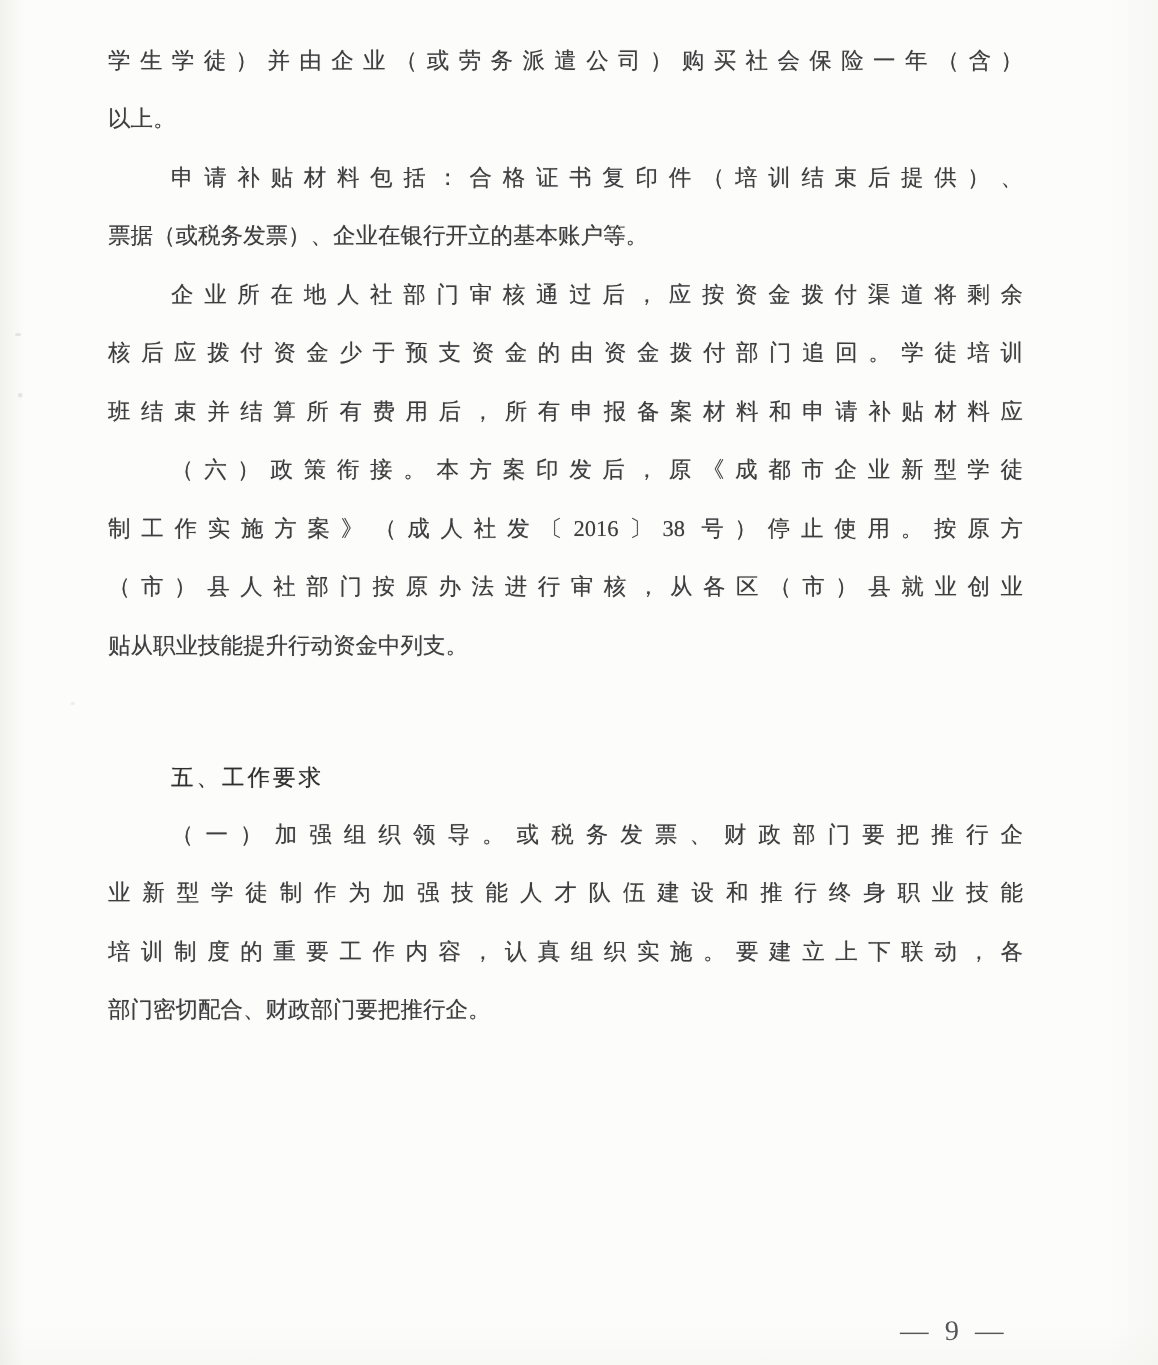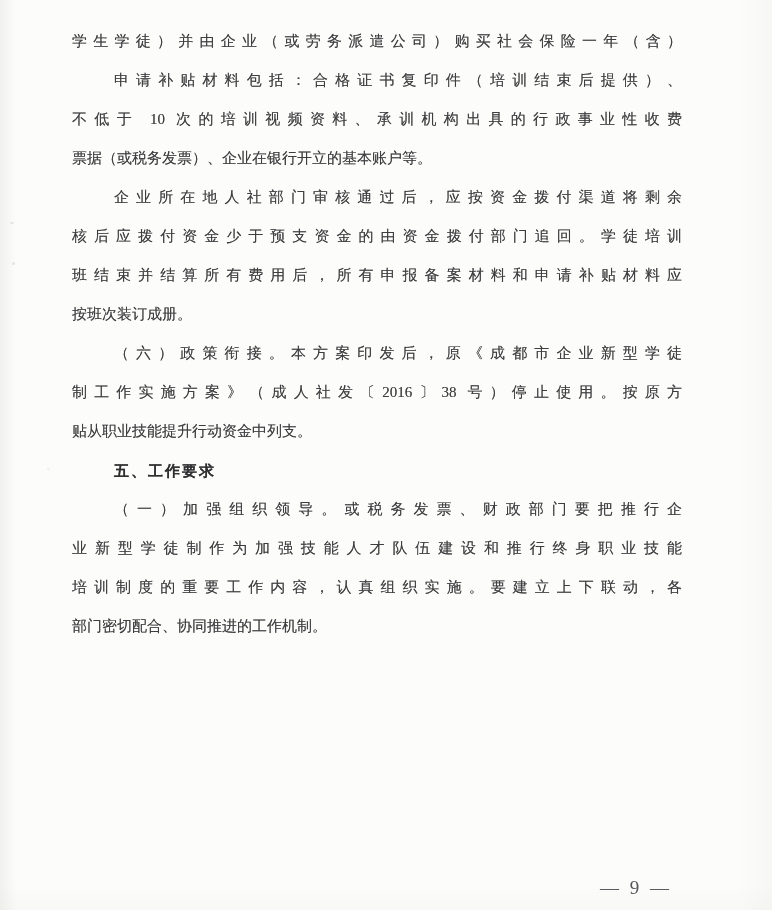--- a/index.html
+++ b/index.html
@@ -37,24 +37,25 @@
   }
   .line.full {
     white-space: normal;
     text-align-last: justify;
   }
   .line.indent {
     text-indent: 42px;
   }
   .line.heading {
     font-family: "Liberation Sans", "DejaVu Sans", sans-serif;
-    font-weight: 700;
+    font-weight: 400;
     color: #2f2f31;
     letter-spacing: 2px;
     text-shadow: 0 0 0.5px rgba(47,47,49,0.7);
+    margin-top: 48px;
   }
   .page-number {
     position: absolute;
     top: 877px;
     right: 100px;
     font-size: 19px;
     letter-spacing: 3px;
     color: #55555a;
     font-family: "Liberation Serif", "DejaVu Serif", serif;
   }
@@ -68,35 +69,35 @@
   .speck-2 { left: 12px; top: 262px; width: 3px; height: 3px; }
   .speck-3 { left: 47px; top: 468px; width: 3px; height: 2px; opacity: 0.3; }
 </style>
 </head>
 <body>
 
 <div class="page">
 
   <div class="doc-body">
     <div class="line full">学生学徒）并由企业（或劳务派遣公司）购买社会保险一年（含）</div>
+    <div class="line">以上。</div>
     <div class="line full indent">申请补贴材料包括：合格证书复印件（培训结束后提供）、</div>
-    <div class="line full">不低于 10 次的培训视频资料、承训机构出具的行政事业性收费</div>
     <div class="line">票据（或税务发票）、企业在银行开立的基本账户等。</div>
     <div class="line full indent">企业所在地人社部门审核通过后，应按资金拨付渠道将剩余</div>
     <div class="line full">核后应拨付资金少于预支资金的由资金拨付部门追回。学徒培训</div>
     <div class="line full">班结束并结算所有费用后，所有申报备案材料和申请补贴材料应</div>
-    <div class="line">按班次装订成册。</div>
     <div class="line full indent">（六）政策衔接。本方案印发后，原《成都市企业新型学徒</div>
     <div class="line full">制工作实施方案》（成人社发〔2016〕38 号）停止使用。按原方</div>
+    <div class="line full">（市）县人社部门按原办法进行审核，从各区（市）县就业创业</div>
     <div class="line">贴从职业技能提升行动资金中列支。</div>
     <div class="line indent heading">五、工作要求</div>
     <div class="line full indent">（一）加强组织领导。或税务发票、财政部门要把推行企</div>
     <div class="line full">业新型学徒制作为加强技能人才队伍建设和推行终身职业技能</div>
     <div class="line full">培训制度的重要工作内容，认真组织实施。要建立上下联动，各</div>
-    <div class="line">部门密切配合、协同推进的工作机制。</div>
+    <div class="line">部门密切配合、财政部门要把推行企。</div>
   </div>
 
   <div class="page-number">— 9 —</div>
 
   <div class="speck speck-1"></div>
   <div class="speck speck-2"></div>
   <div class="speck speck-3"></div>
 
 </div>
 

